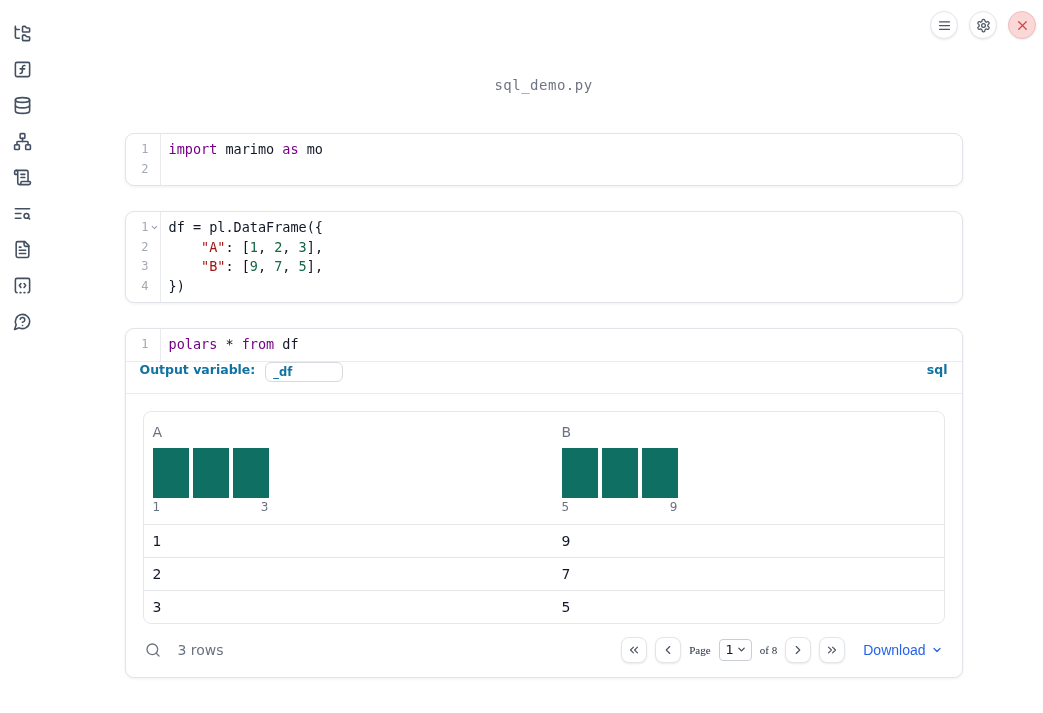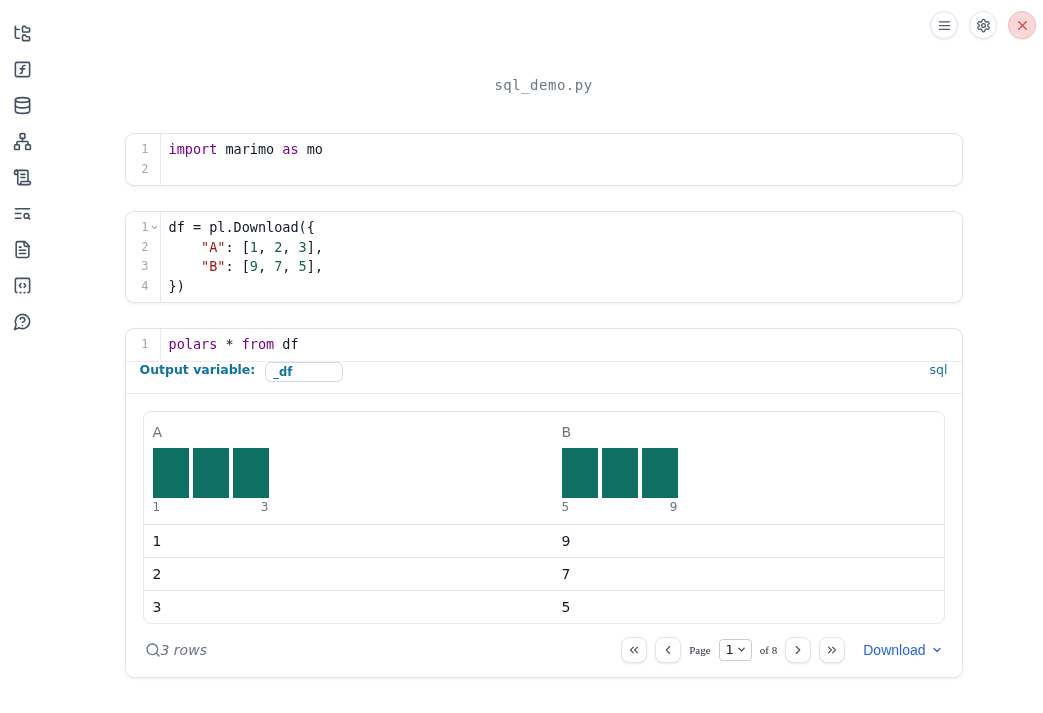--- a/index.html
+++ b/index.html
@@ -54,38 +54,38 @@
   .tk-kw{ color:var(--kw); } .tk-str{ color:var(--str); } .tk-num{ color:var(--num); } .tk-pl{ color:#111827; }
 
   
   .sql-cell .cm-editor{ border-bottom:1px solid var(--border-soft); }
   .outvar-row{ display:flex; align-items:flex-start; gap:10px; height:32px; padding:0 14px;
     border-bottom:1px solid var(--border-soft); }
   .outvar-label{ font-size:12.5px; font-weight:bold; color:var(--accent-blue); }
   .outvar-input{ width:78px; height:20px; border:1px solid #d6dae0; border-radius:6px;
     padding:8px 7px; font-size:11.5px; font-weight:bold; color:var(--accent-blue);
     font-family:"DejaVu Sans","Liberation Sans",sans-serif; }
-  .lang-badge{ margin-left:auto; font-size:12.5px; font-weight:normal; color:var(--accent-blue); cursor:pointer; }
+  .lang-badge{ margin-left:auto; font-size:12.5px; font-weight:bold; color:var(--accent-blue); cursor:pointer; }
 
   
   .output-area{ padding:17px 17px 13px 17px; }
   .datatable{ border:1px solid var(--border); border-radius:8px; overflow:hidden; }
   .dt-grid{ display:grid; grid-template-columns:409px 1fr; }
   .dt-hcell{ padding:12px 0 10px 9px; cursor:pointer; }
   .dt-hlabel{ font-size:14px; color:var(--gray-text); margin-bottom:8px; }
   .hist-bars{ display:flex; gap:4px; margin-top:2px; }
   .hist-bar{ width:36px; height:50px; background:var(--bar-teal); }
   .hist-axis{ width:116px; display:flex; justify-content:space-between;
     font-size:12px; color:var(--gray-text); margin-top:2px; }
   .dt-row{ border-top:1px solid var(--border); cursor:pointer; }
   .dt-cell{ height:32px; line-height:32px; padding-left:9px; font-size:14px; color:#111827; }
 
   
   .dt-footer{ display:flex; align-items:center; margin-top:12px; padding:0 2px; height:28px; }
-  .ft-left{ display:flex; align-items:center; color:var(--gray-text);font-style:italic; }
+  .ft-left{ display:flex; align-items:center; gap:17px; color:var(--gray-text); }
   .ft-left svg{ width:16px; height:16px; }
   .row-count{ font-size:14px; color:var(--gray-text); }
   .ft-right{ margin-left:auto; display:flex; align-items:center; gap:8px; }
   .pg-btn{ width:26px; height:26px; border:1px solid #e2e5ea; border-radius:8px; background:#fff;
     box-shadow:0 1px 2px rgba(0,0,0,.09); display:flex; align-items:center; justify-content:center;
     cursor:pointer; color:#4b5563; }
   .pg-btn svg{ width:14px; height:14px; }
   .pg-text{ font-size:11px; color:var(--dark-text);font-family:Liberation Serif, serif; }
   .page-select{ display:inline-flex; align-items:center; gap:2px; height:22px; padding:0 4px 0 6px;
     border:1px solid #c9ced6; border-radius:4px; background:#fff; font-size:13px; color:#111827; cursor:pointer; }
@@ -205,21 +205,21 @@
         <div class="cm-editor">
             <div class="cm-line"><span class="gutter"><span>1</span></span><span class="code-content"><span class="tk-kw">import</span><span class="tk-pl"> marimo </span><span class="tk-kw">as</span><span class="tk-pl"> mo</span></span></div>
             <div class="cm-line"><span class="gutter"><span>2</span></span></div>
           </div>
       </section>
 
       <section class="cell">
         <div class="cm-editor">
             <div class="cm-line"><span class="gutter has-fold"><span>1</span><span class="fold-marker"><svg viewBox="0 0 24 24" fill="none" stroke="currentColor" stroke-width="3" stroke-linecap="round" stroke-linejoin="round">
                     <path d="m6 9 6 6 6-6"></path>
-                  </svg></span></span><span class="code-content"><span class="tk-pl">df = pl.Download({</span></span></div>
+                  </svg></span></span><span class="code-content"><span class="tk-pl">df = pl.DataFrame({</span></span></div>
             <div class="cm-line"><span class="gutter"><span>2</span></span><span class="code-content"><span class="tk-pl">    </span><span class="tk-str">"A"</span><span class="tk-pl">: [</span><span class="tk-num">1</span><span class="tk-pl">, </span><span class="tk-num">2</span><span class="tk-pl">, </span><span class="tk-num">3</span><span class="tk-pl">],</span></span></div>
             <div class="cm-line"><span class="gutter"><span>3</span></span><span class="code-content"><span class="tk-pl">    </span><span class="tk-str">"B"</span><span class="tk-pl">: [</span><span class="tk-num">9</span><span class="tk-pl">, </span><span class="tk-num">7</span><span class="tk-pl">, </span><span class="tk-num">5</span><span class="tk-pl">],</span></span></div>
             <div class="cm-line"><span class="gutter"><span>4</span></span><span class="code-content"><span class="tk-pl">})</span></span></div>
           </div>
       </section>
 
       <section class="cell sql-cell">
         <div class="cm-editor">
             <div class="cm-line"><span class="gutter"><span>1</span></span><span class="code-content"><span class="tk-kw">polars</span><span class="tk-pl"> * </span><span class="tk-kw">from</span><span class="tk-pl"> df</span></span></div>
           </div>

